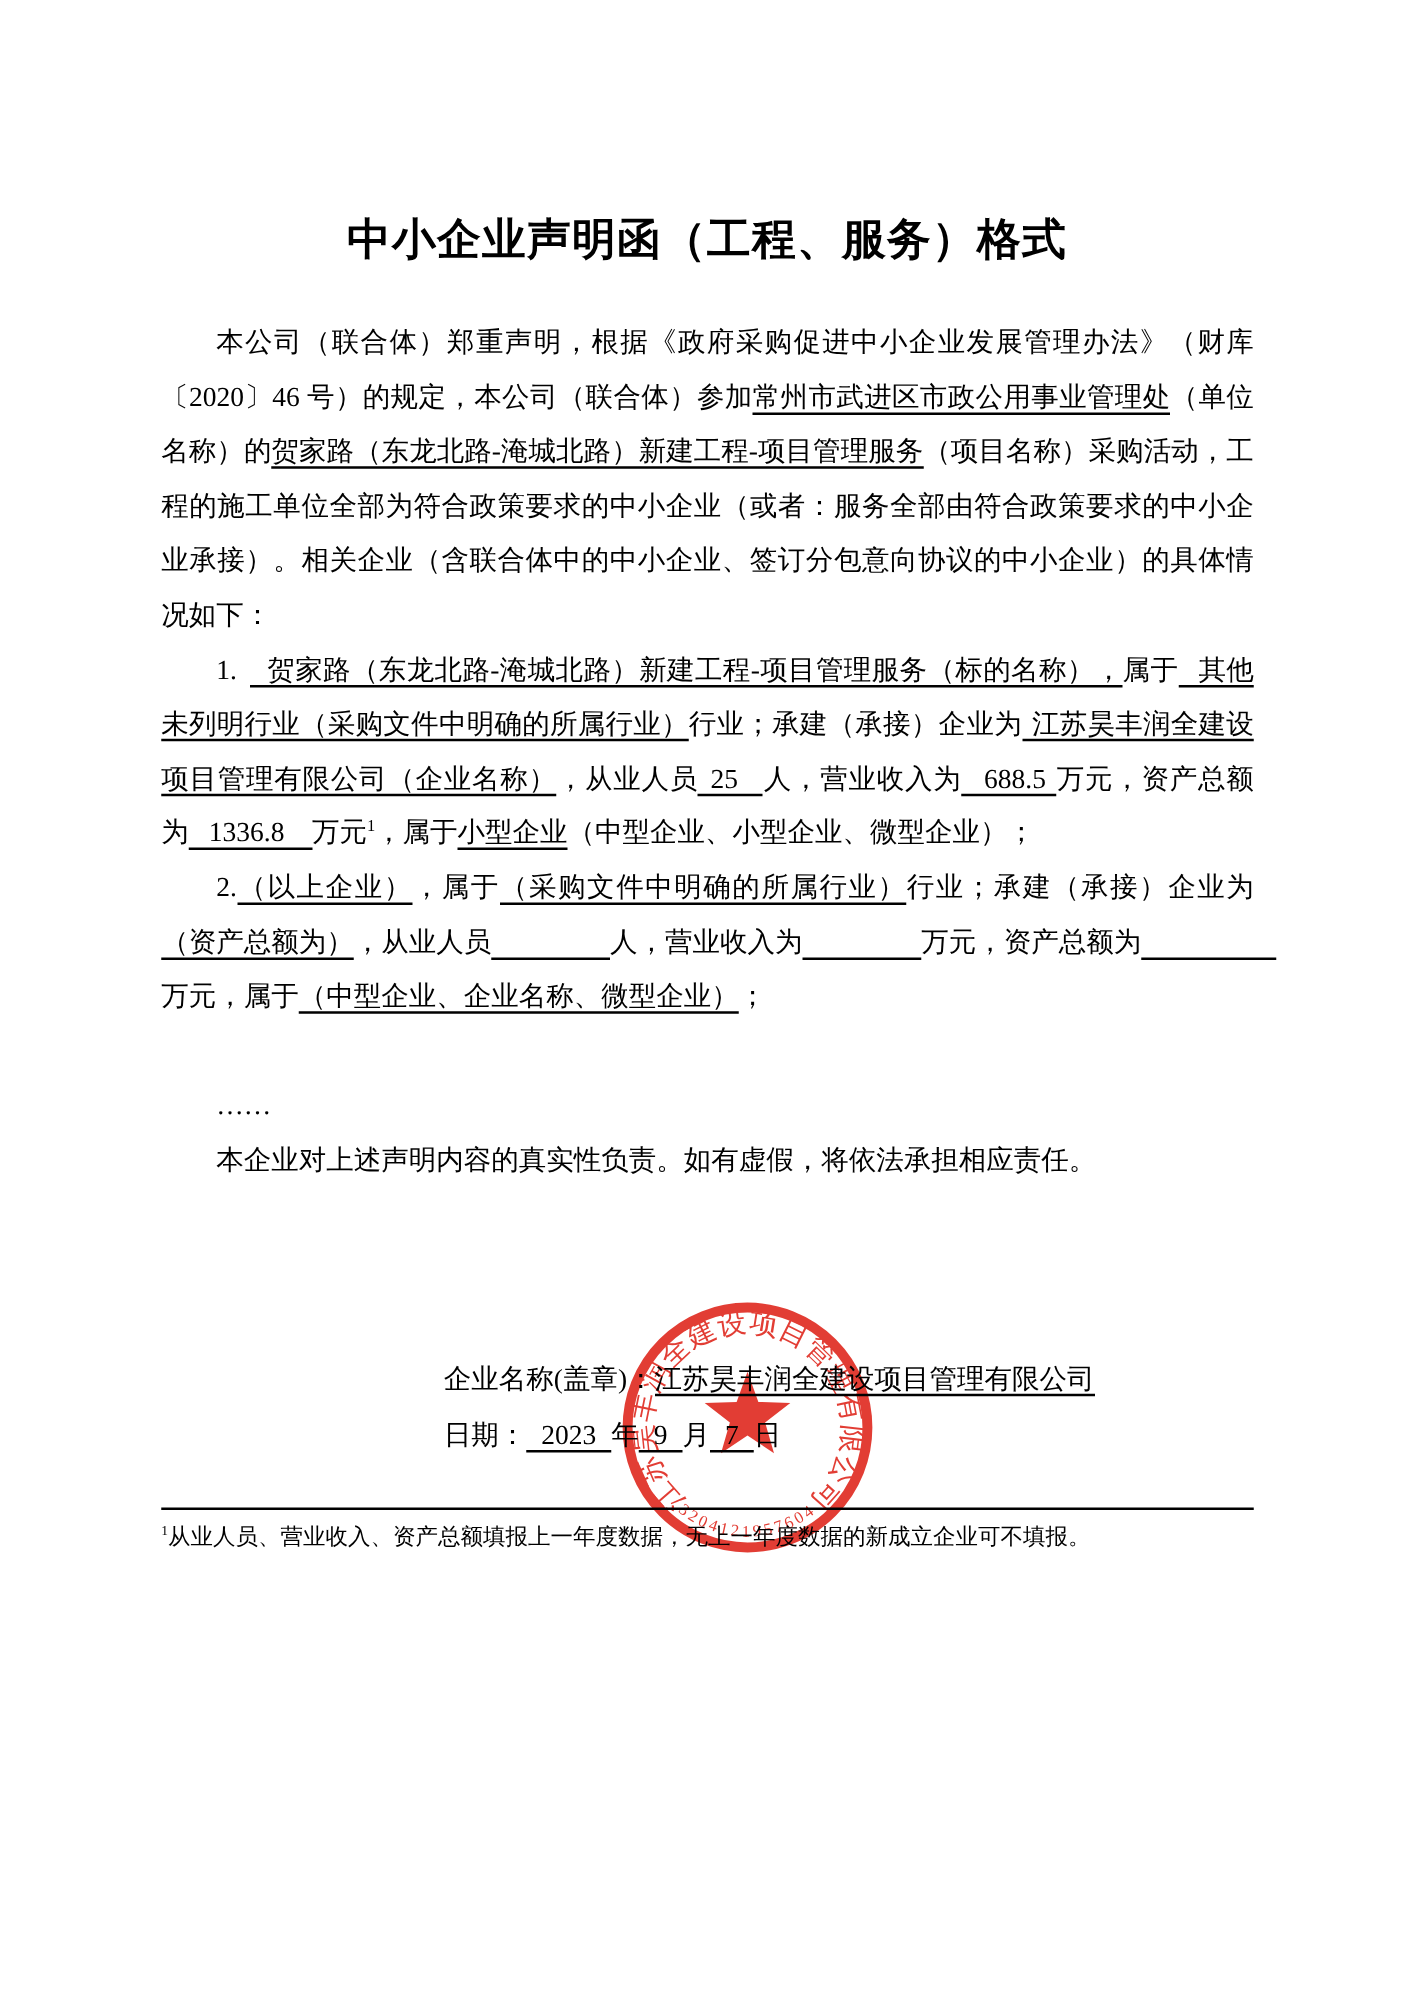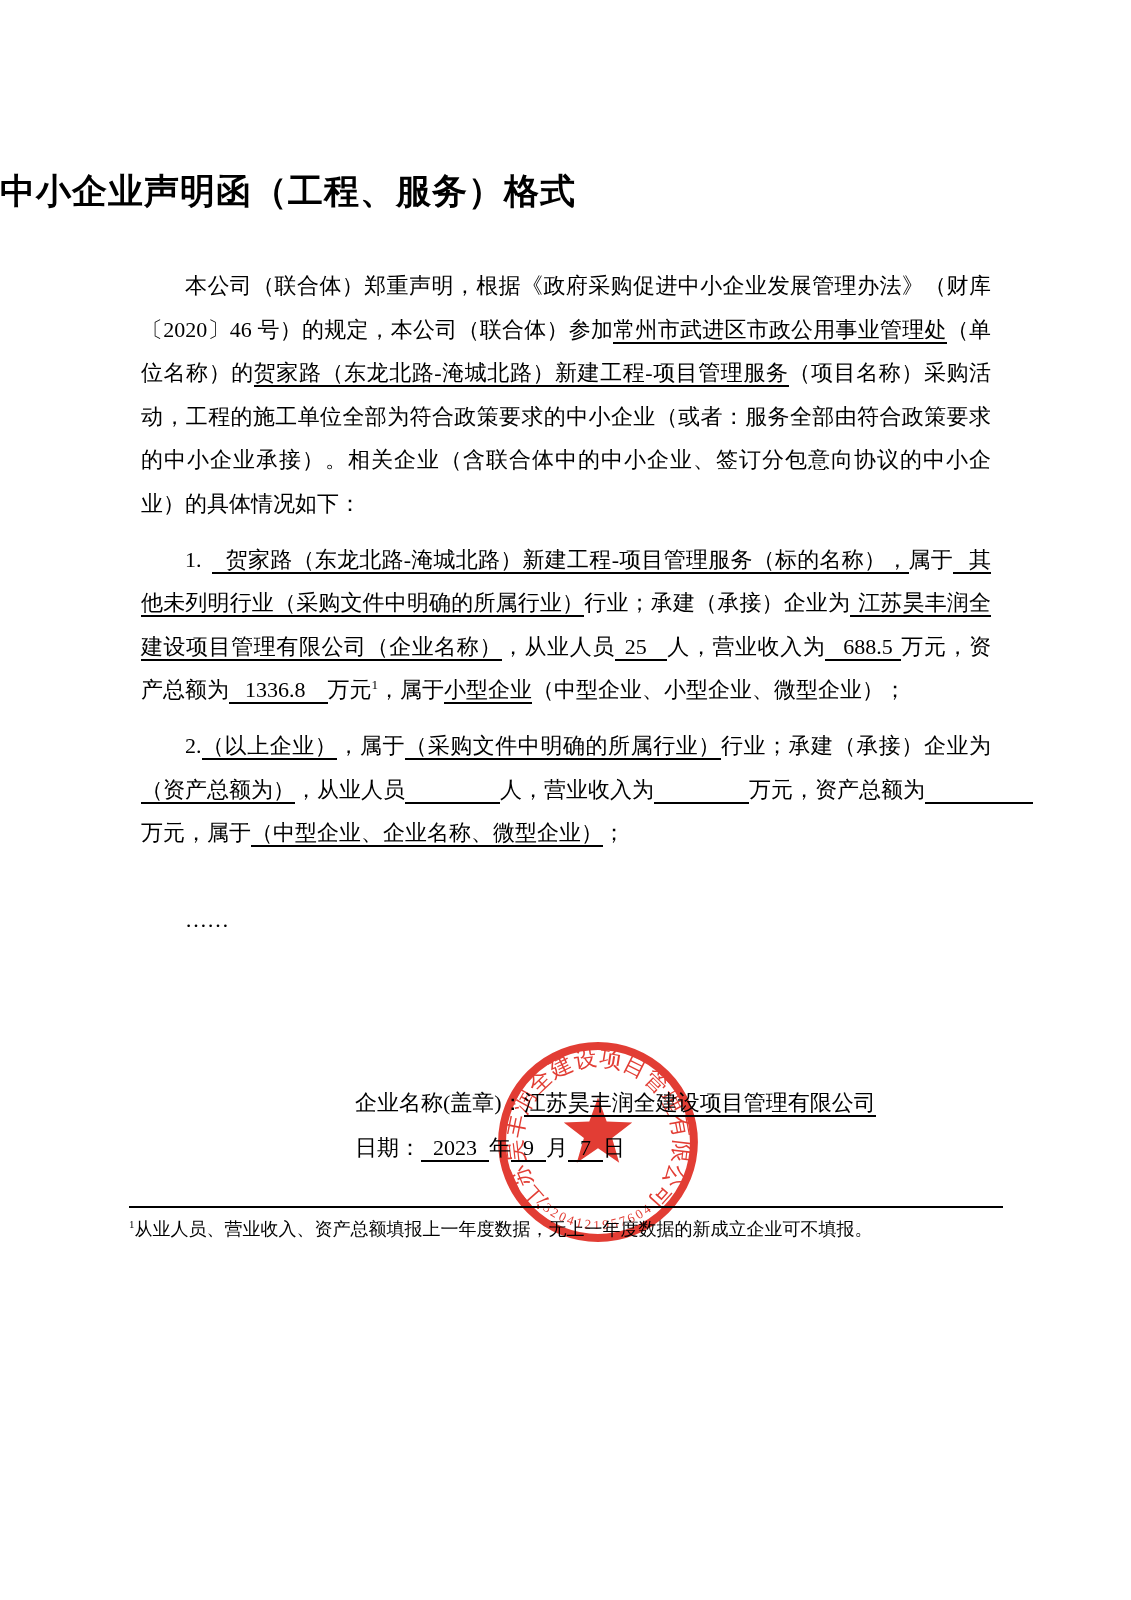--- a/index.html
+++ b/index.html
@@ -3,28 +3,28 @@
 <meta charset="utf-8">
 <style>
   html,body { margin:0; padding:0; background:#ffffff; }
   .doc {
     position:relative; width:1131px; height:1600px; background:#ffffff;
     font-family:"Liberation Serif","DejaVu Serif",serif; color:#000;
     overflow:hidden;
   }
   .title {
     position:absolute; top:168px; left:0; width:100%;
-    text-align:left; font-family:"Liberation Sans","DejaVu Sans",sans-serif;
+    text-align:center; font-family:"Liberation Sans","DejaVu Sans",sans-serif;
     font-weight:bold; font-size:35px; letter-spacing:1px;
   }
   .body-text {
     position:absolute; top:252px; left:129px; width:874px;
     font-size:22px; line-height:43.6px; text-align:justify;
   }
-  .body-text p { margin:12px; text-indent:2em; }
+  .body-text p { margin:0; text-indent:2em; }
   p.ellipsis-line { margin-top:43.6px; }
   .u { border-bottom:2px solid #000; }
   .pl8  { padding-left:8px; }  .pl10 { padding-left:10px; } .pl14 { padding-left:14px; }
   .pl16 { padding-left:16px; } .pl18 { padding-left:18px; }
   .pr8  { padding-right:8px; } .pr20 { padding-right:20px; } .pr22 { padding-right:22px; }
   .blank95  { padding-left:95px; }
   .blank108 { padding-left:108px; }
   sup { font-size:60%; vertical-align:super; line-height:0; }
   .sig {
     position:absolute; left:355px; top:1080px;
@@ -55,20 +55,21 @@
 
     <p><span>本公司（联合体）郑重声明，根据《政府采购促进中小企业发展管理办法》（财库〔2020〕46 号）的规定，本公司（联合体）参加</span><span class="u">常州市武进区市政公用事业管理处</span><span>（单位名称）的</span><span class="u">贺家路（东龙北路-淹城北路）新建工程-项目管理服务</span><span>（项目名称）采购活动，工程的施工单位全部为符合政策要求的中小企业（或者：服务全部由符合政策要求的中小企业承接）。相关企业（含联合体中的中小企业、签订分包意向协议的中小企业）的具体情况如下：</span></p>
 
     <p><span>1.</span><span class="u pl14" style="margin-left:10px;">贺家路（东龙北路-淹城北路）新建工程-项目管理服务（标的名称），</span><span>属于</span><span class="u pl16">其他未列明行业（采购文件中明确的所属行业）</span><span>行业；承建（承接）企业为</span><span class="u pl8">江苏昊丰润全建设项目管理有限公司（企业名称）</span><span>，从业人员</span><span class="u pl10 pr20">25</span><span>人，营业收入为</span><span class="u pl18 pr8">688.5</span><span>万元，资产总额为</span><span class="u pl16 pr22">1336.8</span><span>万元</span><sup>1</sup><span>，属于</span><span class="u">小型企业</span><span>（中型企业、小型企业、微型企业）；</span></p>
 
     <p><span>2.</span><span class="u">（以上企业）</span><span>，属于</span><span class="u">（采购文件中明确的所属行业）</span><span>行业；承建（承接）企业</span><span>为</span><span class="u">（资产总额为）</span><span>，从业人员</span><span class="u blank95"></span><span>人，营业收入为</span><span class="u blank95"></span><span>万元，资产总额为</span><span class="u blank108"></span><span>万元，属于</span><span class="u">（中型企业、企业名称、微型企业）</span><span>；</span></p>
 
     <p class="ellipsis-line">……</p>
 
 
+    <p>本企业对上述声明内容的真实性负责。如有虚假，将依法承担相应责任。</p>
 
   </div>
 
   <div class="sig">
     <div><span>企业名称(盖章)：</span><span class="u">江苏昊丰润全建设项目管理有限公司</span></div>
     <div><span>日期：</span><span class="u date-val">2023</span><span>年</span><span class="u date-val">9</span><span>月</span><span class="u date-val">7</span><span>日</span></div>
   </div>
 
   <svg class="stamp" viewBox="0 0 200 200" aria-hidden="true">
     <circle cx="100" cy="100" r="90.5" fill="none" stroke-width="7.5" stroke="#df281e"></circle>

